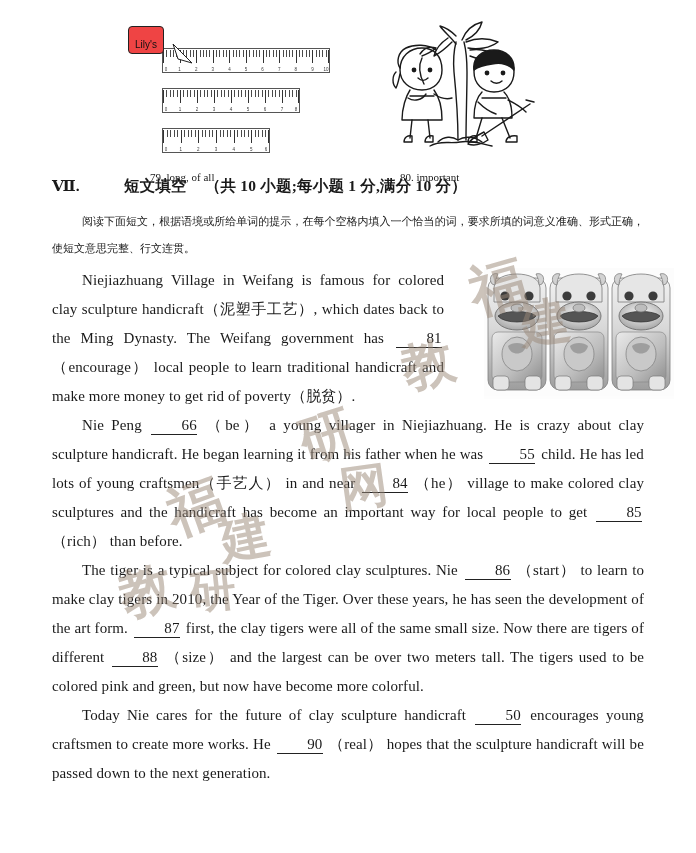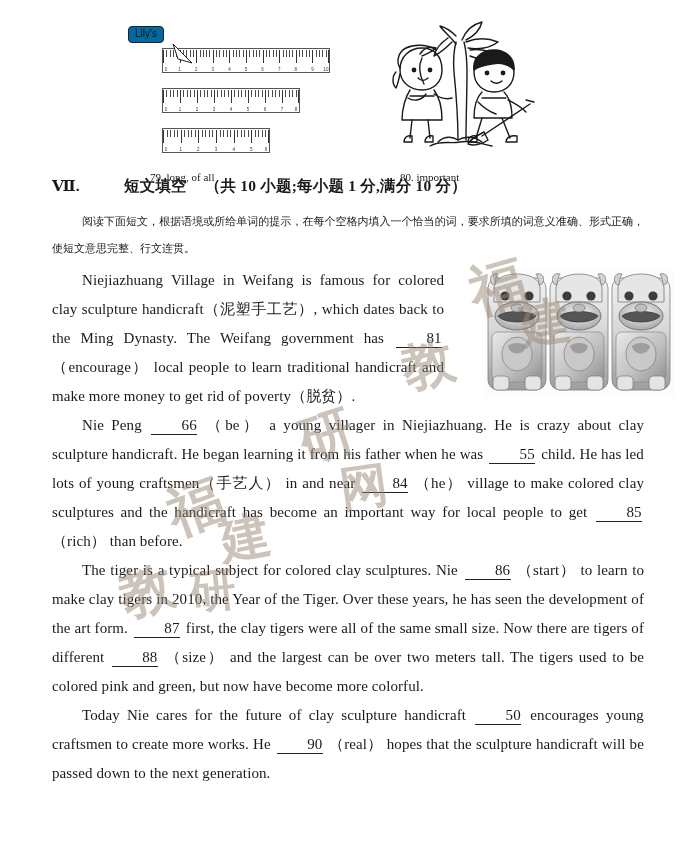--- a/index.html
+++ b/index.html
@@ -40,22 +40,22 @@
     width: 210px;
     height: 130px;
   }
 
   .callout {
     position: absolute;
     left: 8px;
     top: 0px;
     border: 1px solid #222;
     border-radius: 4px;
-    background: #0369a1;
-    padding: 1px 6px 2px 6px;
+    background: #ef4444;
+    padding: 12px 6px 2px 6px;
     font-family: "Liberation Sans", sans-serif;
     font-size: 10px;
     line-height: 12px;
     color: #111;
     z-index: 3;
   }
   .callout-tail {
     position: absolute;
     left: 52px;
     top: 17px;

